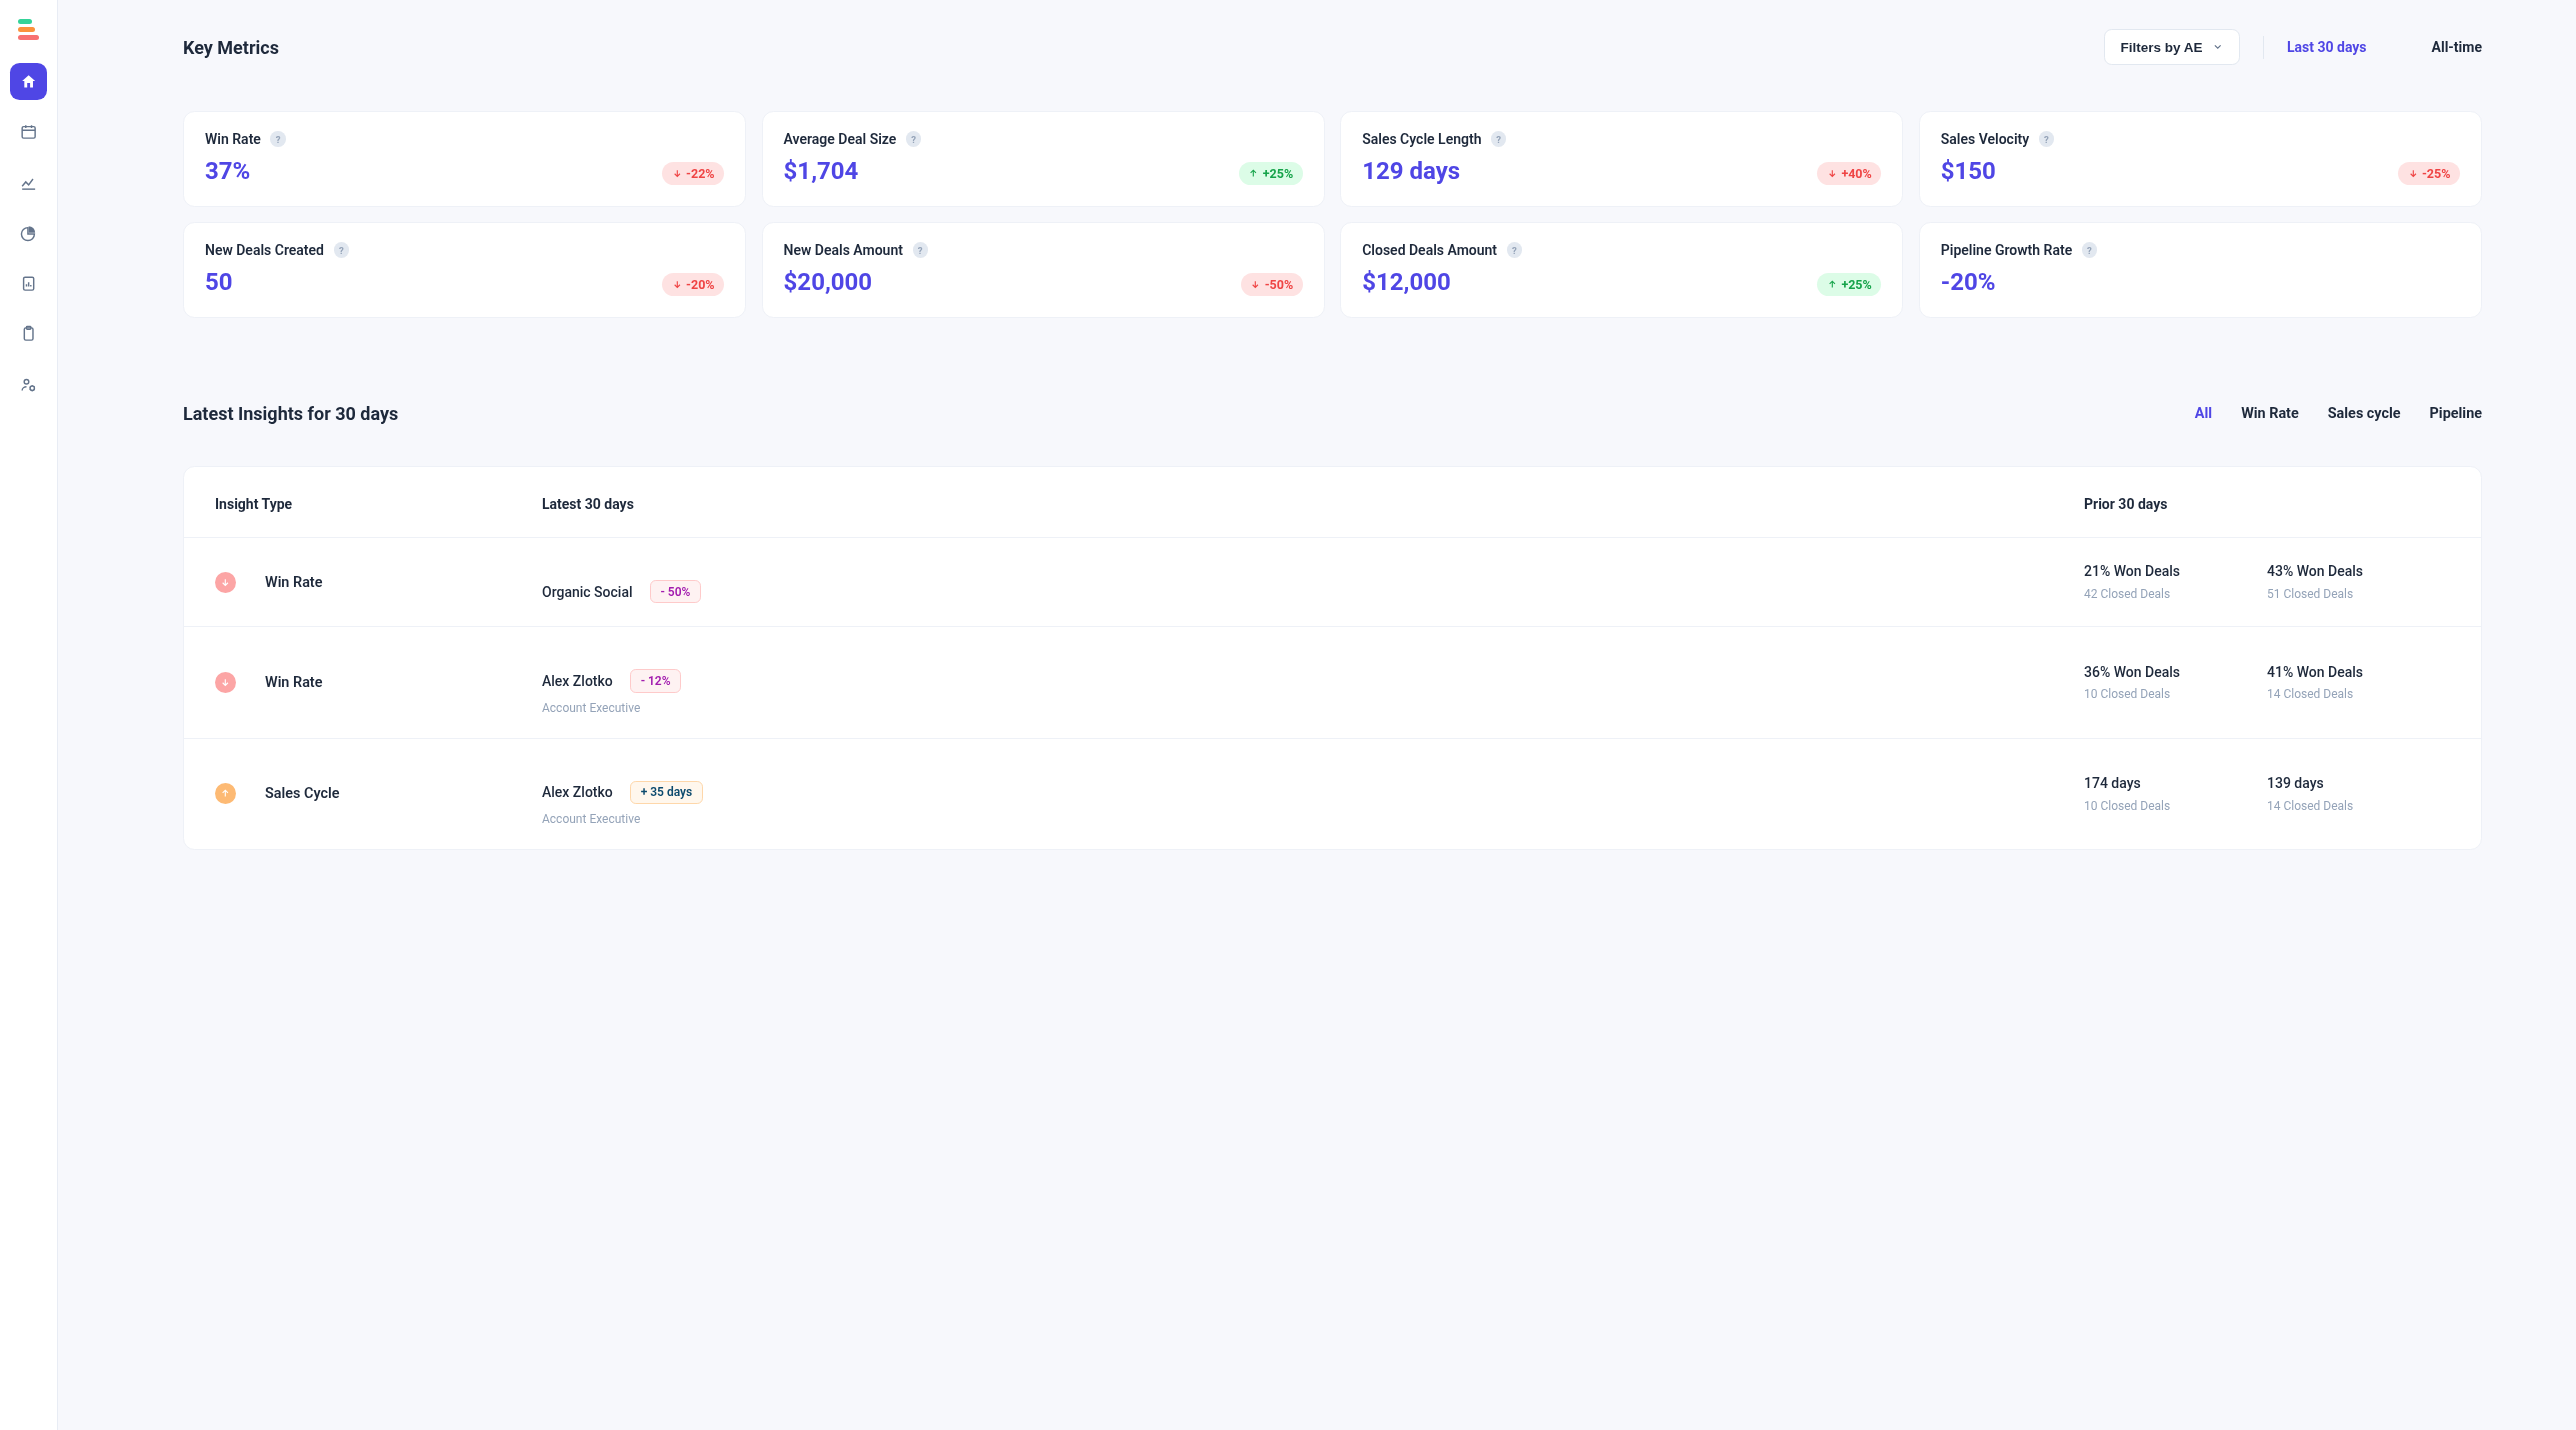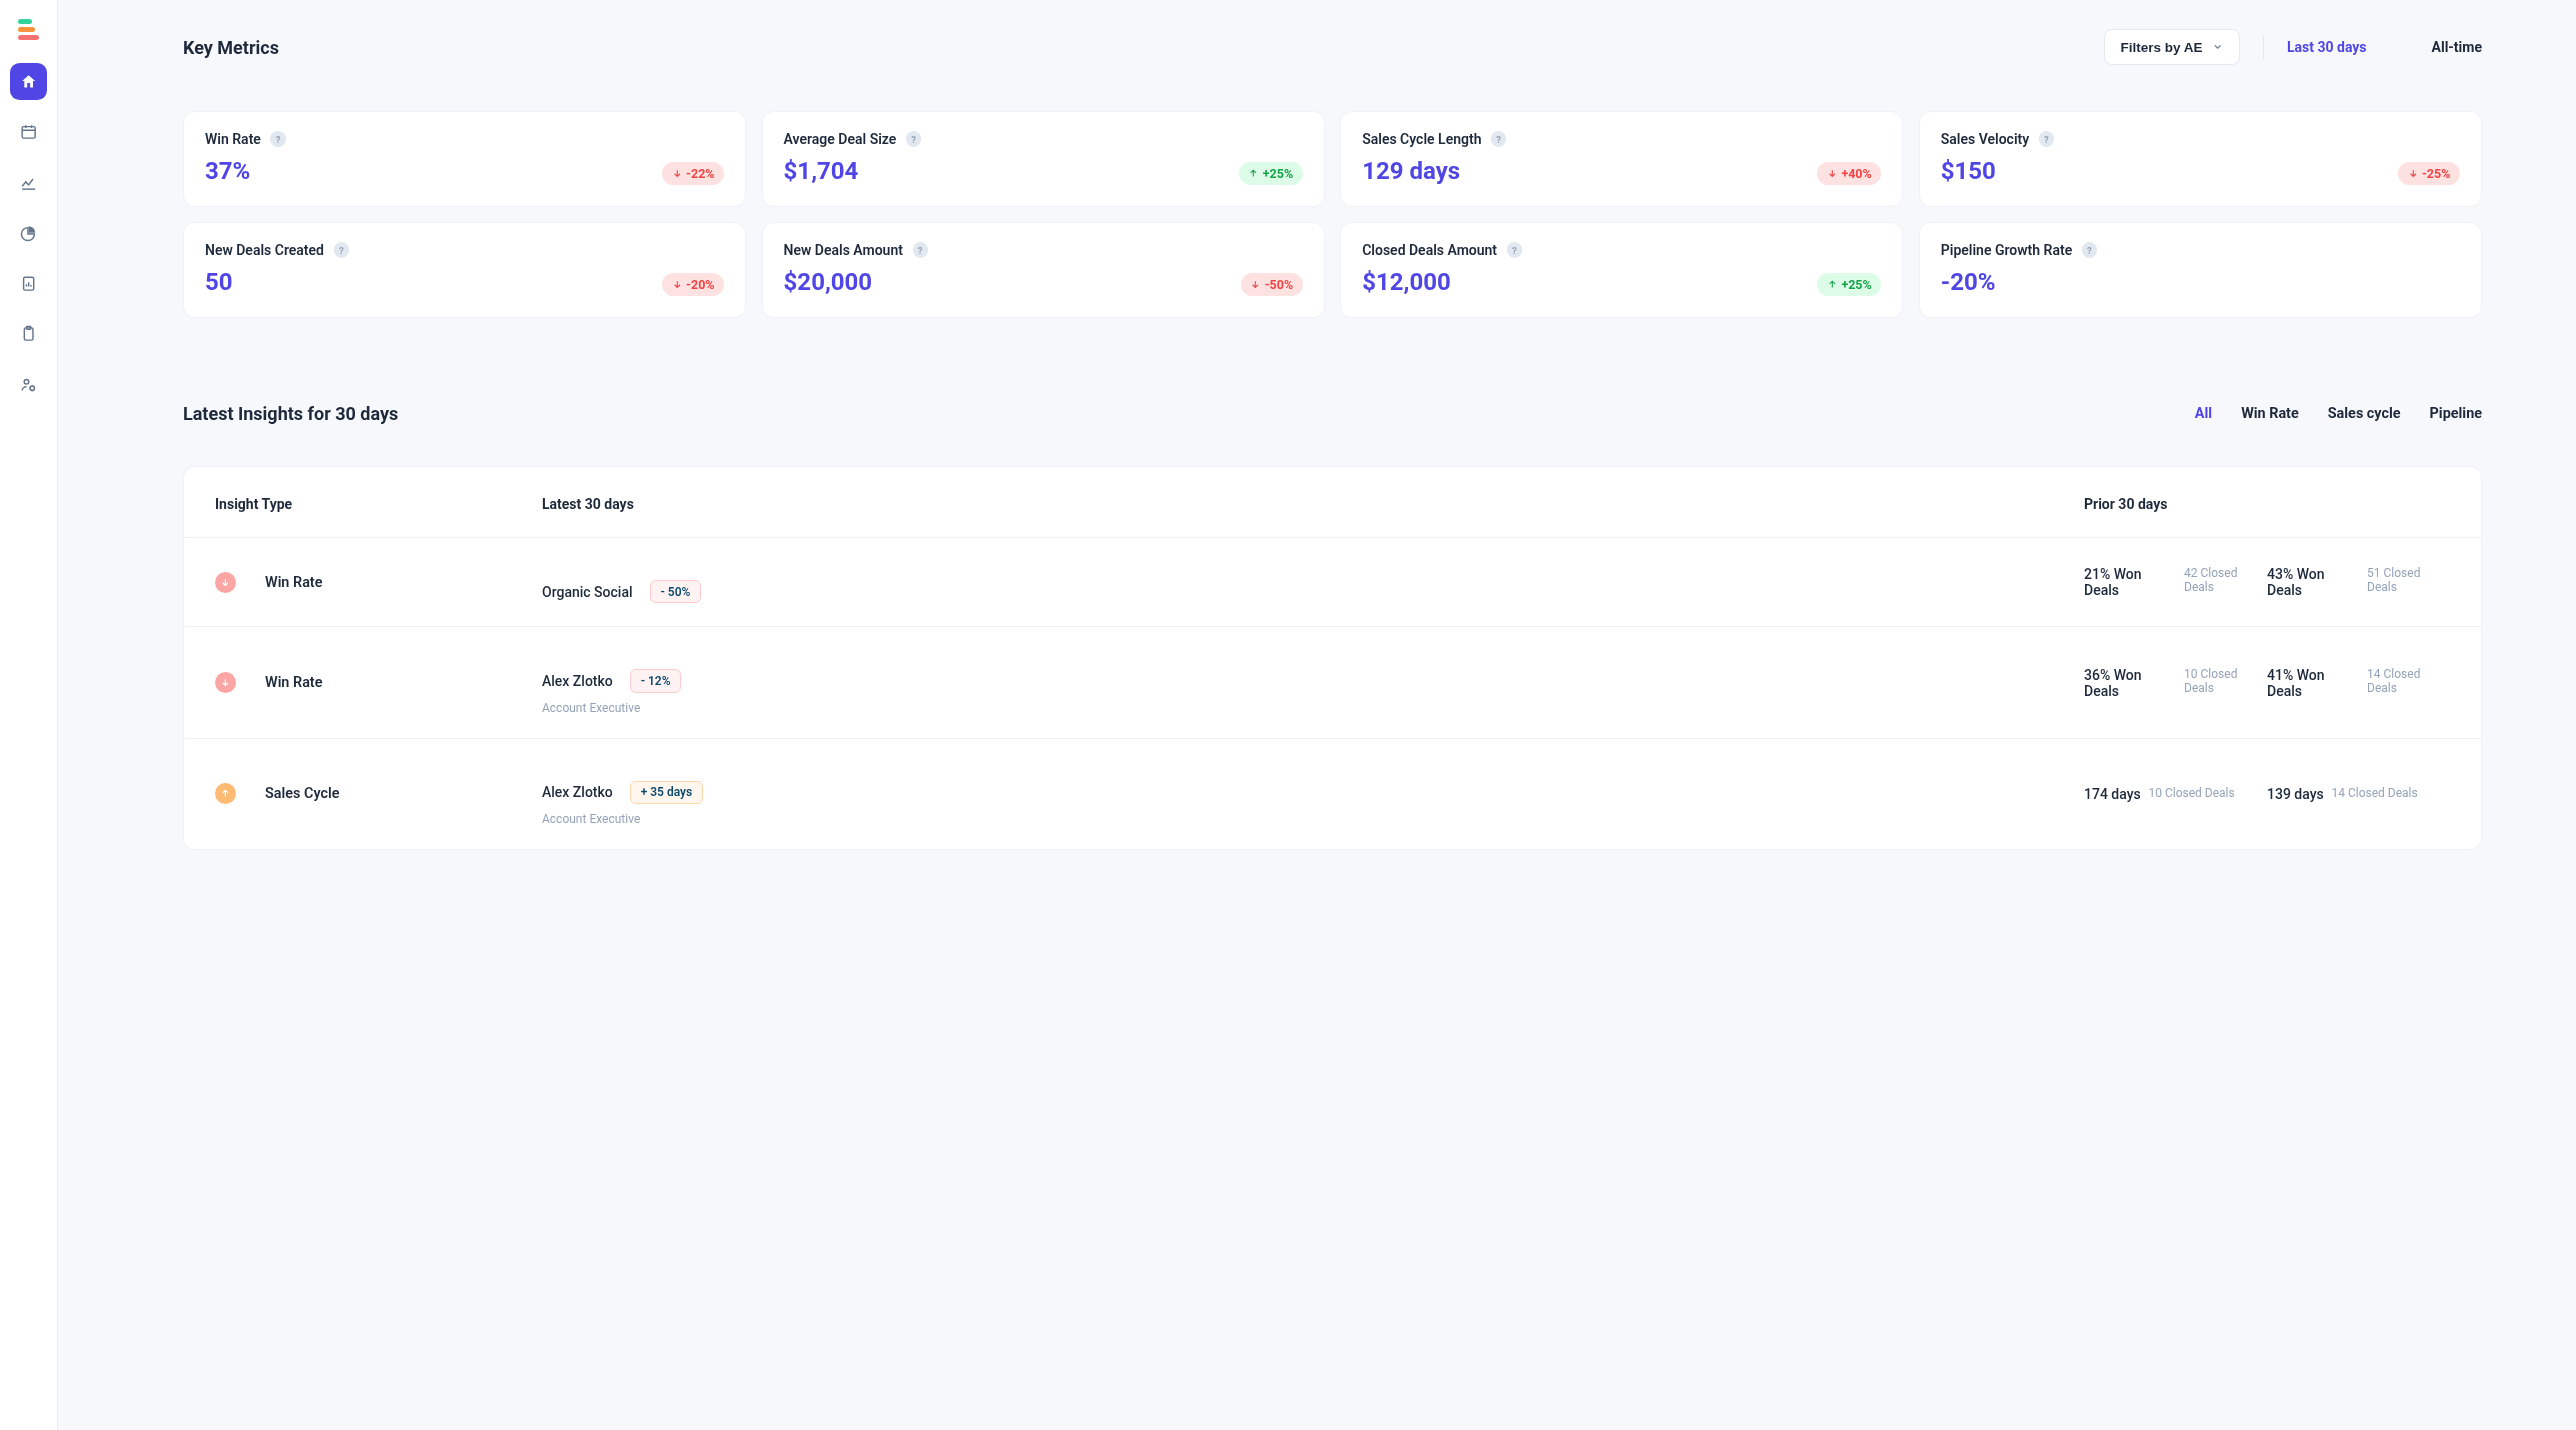--- a/index.html
+++ b/index.html
@@ -48,24 +48,24 @@
 .type-cell{display:flex;align-items:center;gap:29px;}
 .trend-circle{width:21px;height:21px;border-radius:50%;display:flex;align-items:center;justify-content:center;}
 .trend-circle.down{background:#FCA5A5;color:#fff;}
 .trend-circle.up{background:#FDBA74;color:#fff;}
 .trend-circle svg{width:10.6px;height:10.6px;}
 .type-label{font-size:14.4px;font-weight:600;color:#1E293B;}
 .insight-cell{display:flex;flex-direction:column;gap:7.7px;margin-top:19px;}
 .insight-top{display:flex;align-items:center;gap:17.3px;}
 .insight-name{font-size:14px;font-weight:500;color:#1E293B;}
 .pill{display:inline-flex;align-items:center;padding:3.8px 9.6px;border-radius:5.8px;font-size:12px;font-weight:600;border:1px solid;}
-.pill.neg{color:#0c4a6e;border-color:#FECACA;background:#FEF2F2;}
+.pill.neg{color:#a21caf;border-color:#FECACA;background:#FEF2F2;}
 .pill.pos{color:#0c4a6e;border-color:#FED7AA;background:#FFF7ED;}
 .insight-sub{font-size:12px;color:#94A3B8;}
-.stat-cell{display:flex;flex-direction:row;gap:7.7px;}
+.stat-cell{display:flex;flex-direction:column;gap:7.7px;}
 .stat-main{font-size:14px;font-weight:500;color:#1E293B;}
 .stat-sub{font-size:12px;color:#94A3B8;}
 </style>
 </head>
 <body>
 
 <div class="app">
   <div class="sidebar">
     <div class="logo">
       <div class="logo-bar g"></div>

